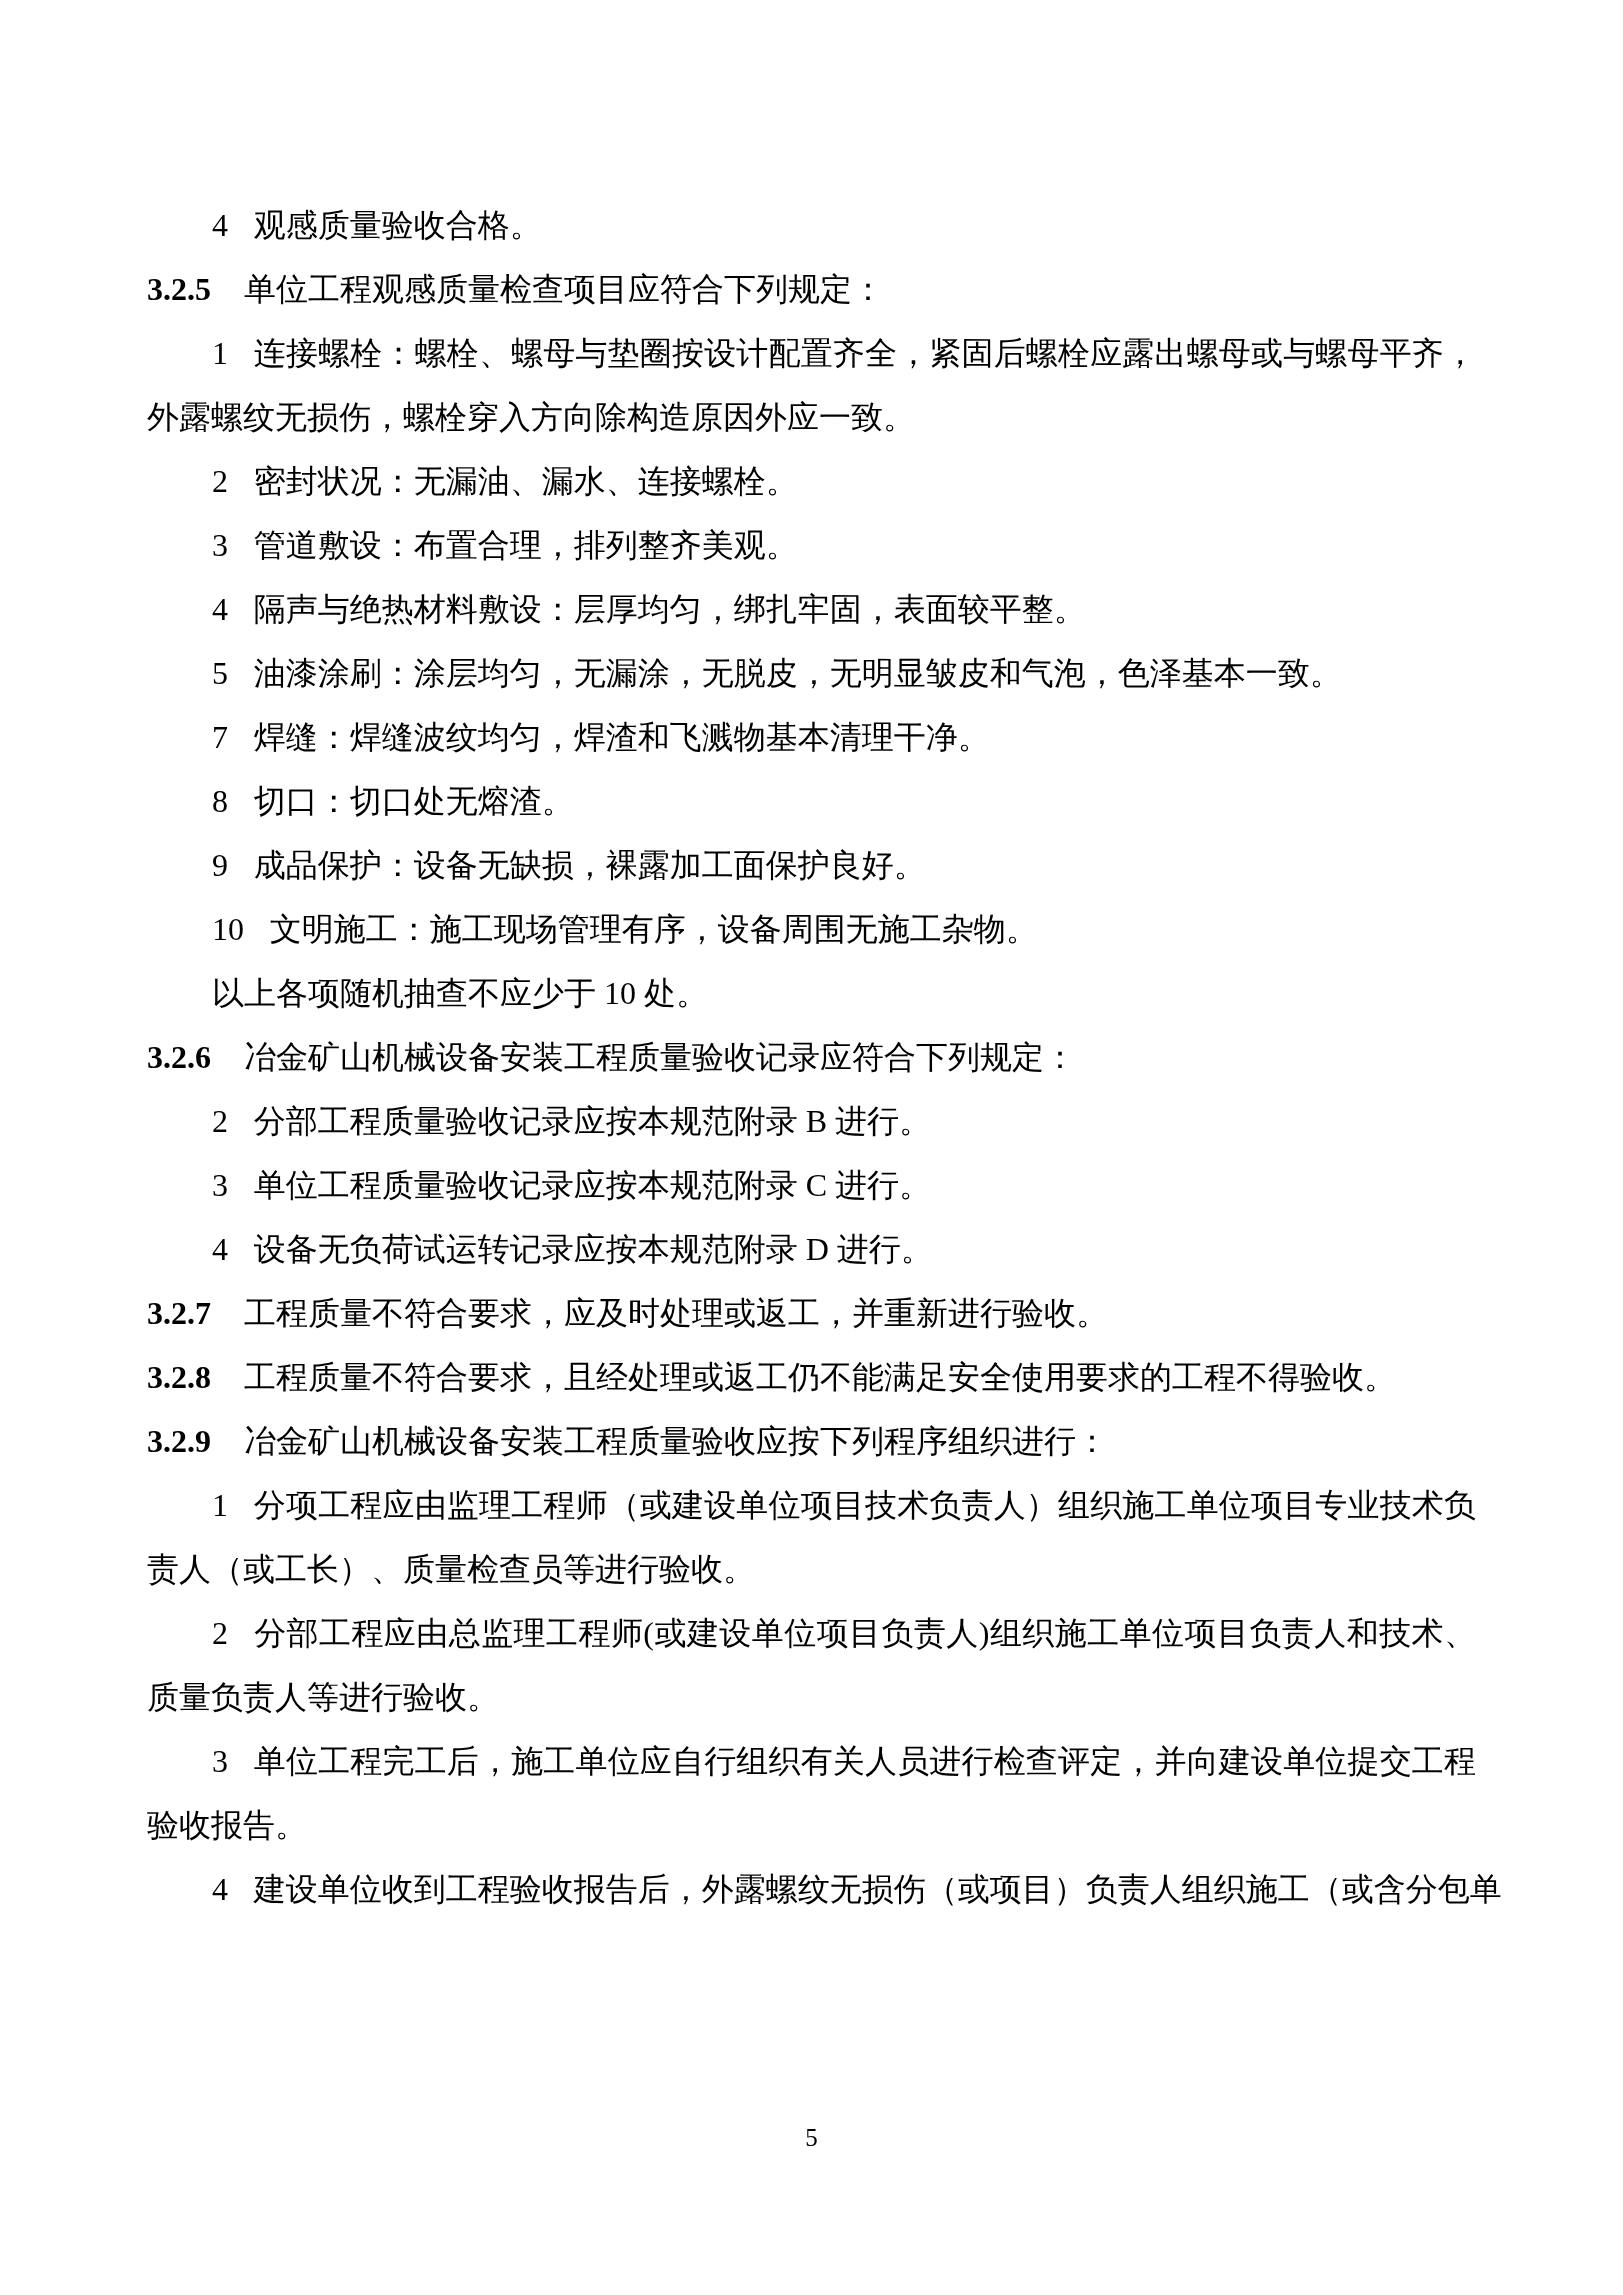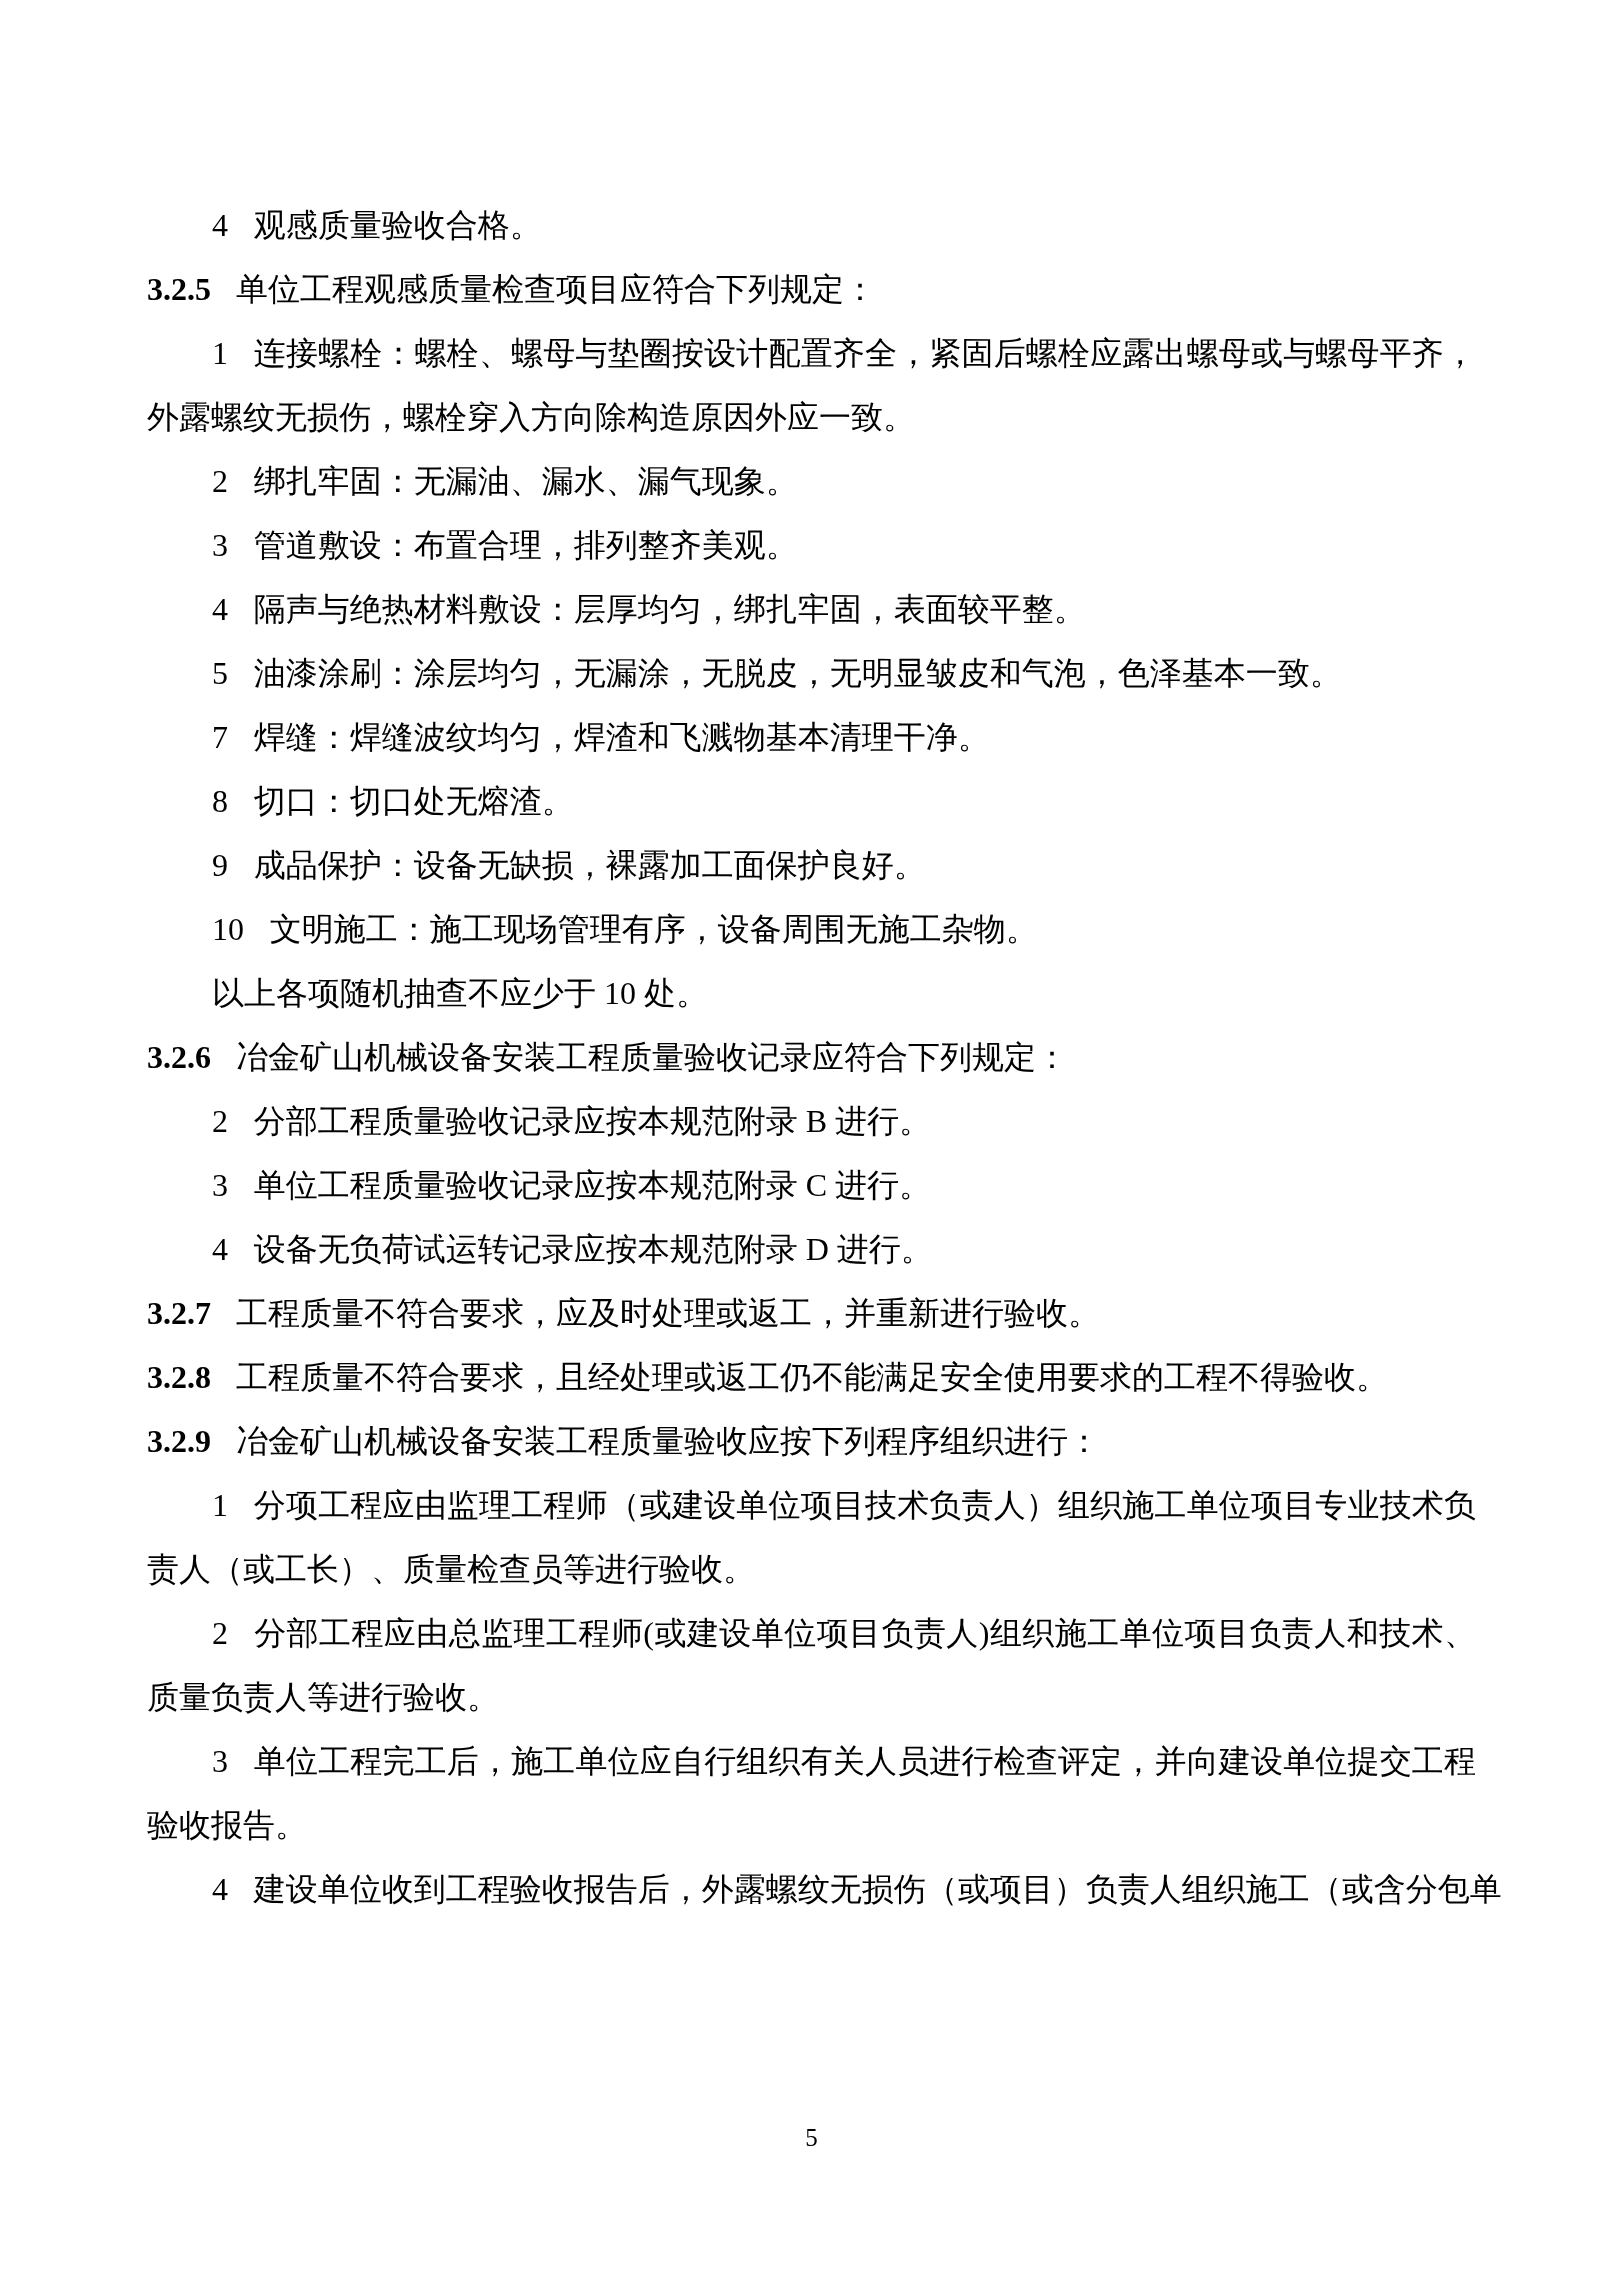--- a/index.html
+++ b/index.html
@@ -22,21 +22,21 @@
     width: 1329px;
   }
   .line {
     font-size: 32px;
     line-height: 64px;
     height: 64px;
     white-space: nowrap;
   }
   .line.item { padding-left: 65px; }
   .line.item .line-num { margin-right: 17.7px; }
-  .line.section .line-num { font-weight: 700; margin-right: 17px; }
+  .line.section .line-num { font-weight: 700; margin-right: 25px; }
   .line.justify {
     text-align: justify;
     text-align-last: justify;
   }
   .footer {
     position: absolute;
     left: 0; top: 2123px;
     width: 1623px;
     text-align: center;
     font-size: 25px;
@@ -59,21 +59,21 @@
       <div class="line item justify">
     <span class="line-num">1</span>
     <span class="line-text">连接螺栓：螺栓、螺母与垫圈按设计配置齐全，紧固后螺栓应露出螺母或与螺母平齐，</span>
   </div>
       <div class="line cont">
     
     <span class="line-text">外露螺纹无损伤，螺栓穿入方向除构造原因外应一致。</span>
   </div>
       <div class="line item">
     <span class="line-num">2</span>
-    <span class="line-text">绑扎牢固：无漏油、漏水、漏气现象。</span>
+    <span class="line-text">密封状况：无漏油、漏水、连接螺栓。</span>
   </div>
       <div class="line item">
     <span class="line-num">3</span>
     <span class="line-text">管道敷设：布置合理，排列整齐美观。</span>
   </div>
       <div class="line item">
     <span class="line-num">4</span>
     <span class="line-text">隔声与绝热材料敷设：层厚均匀，绑扎牢固，表面较平整。</span>
   </div>
       <div class="line item">

